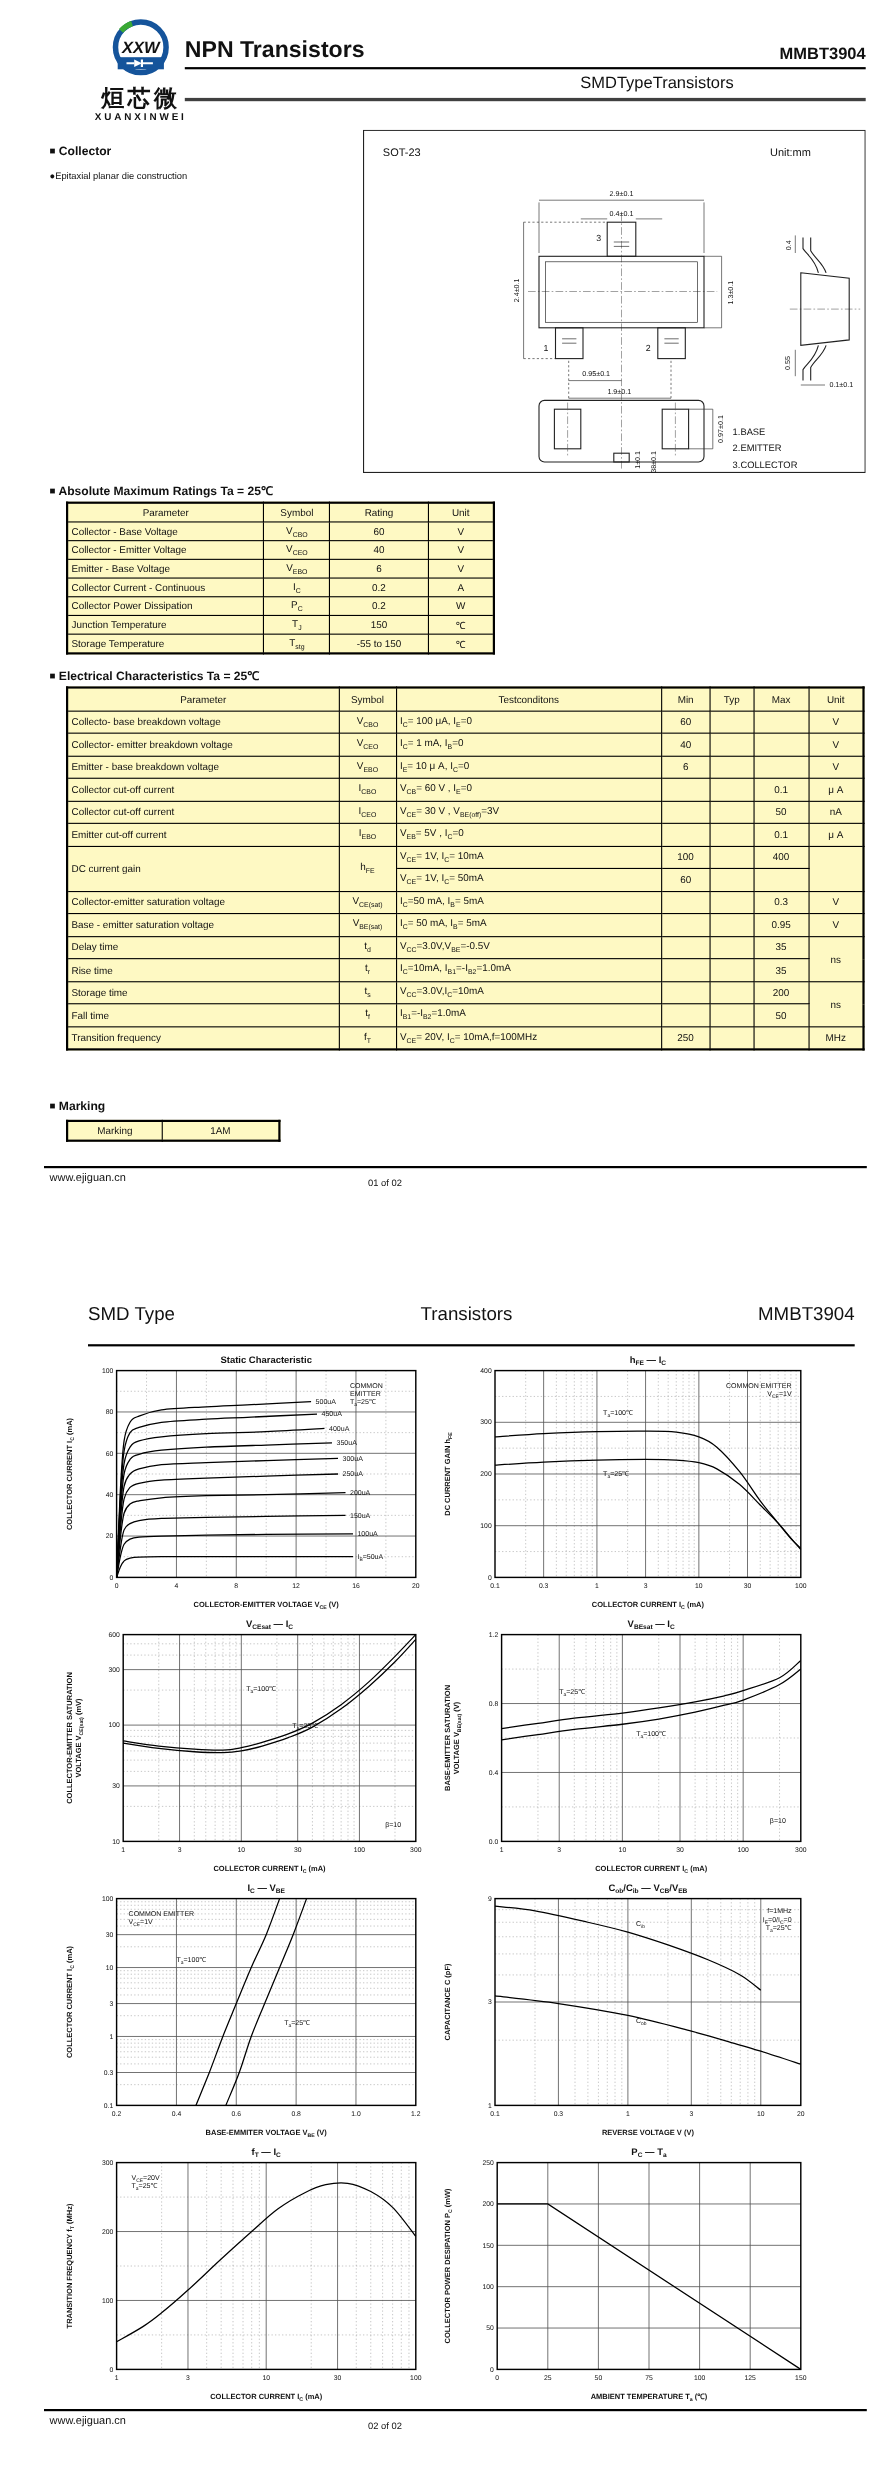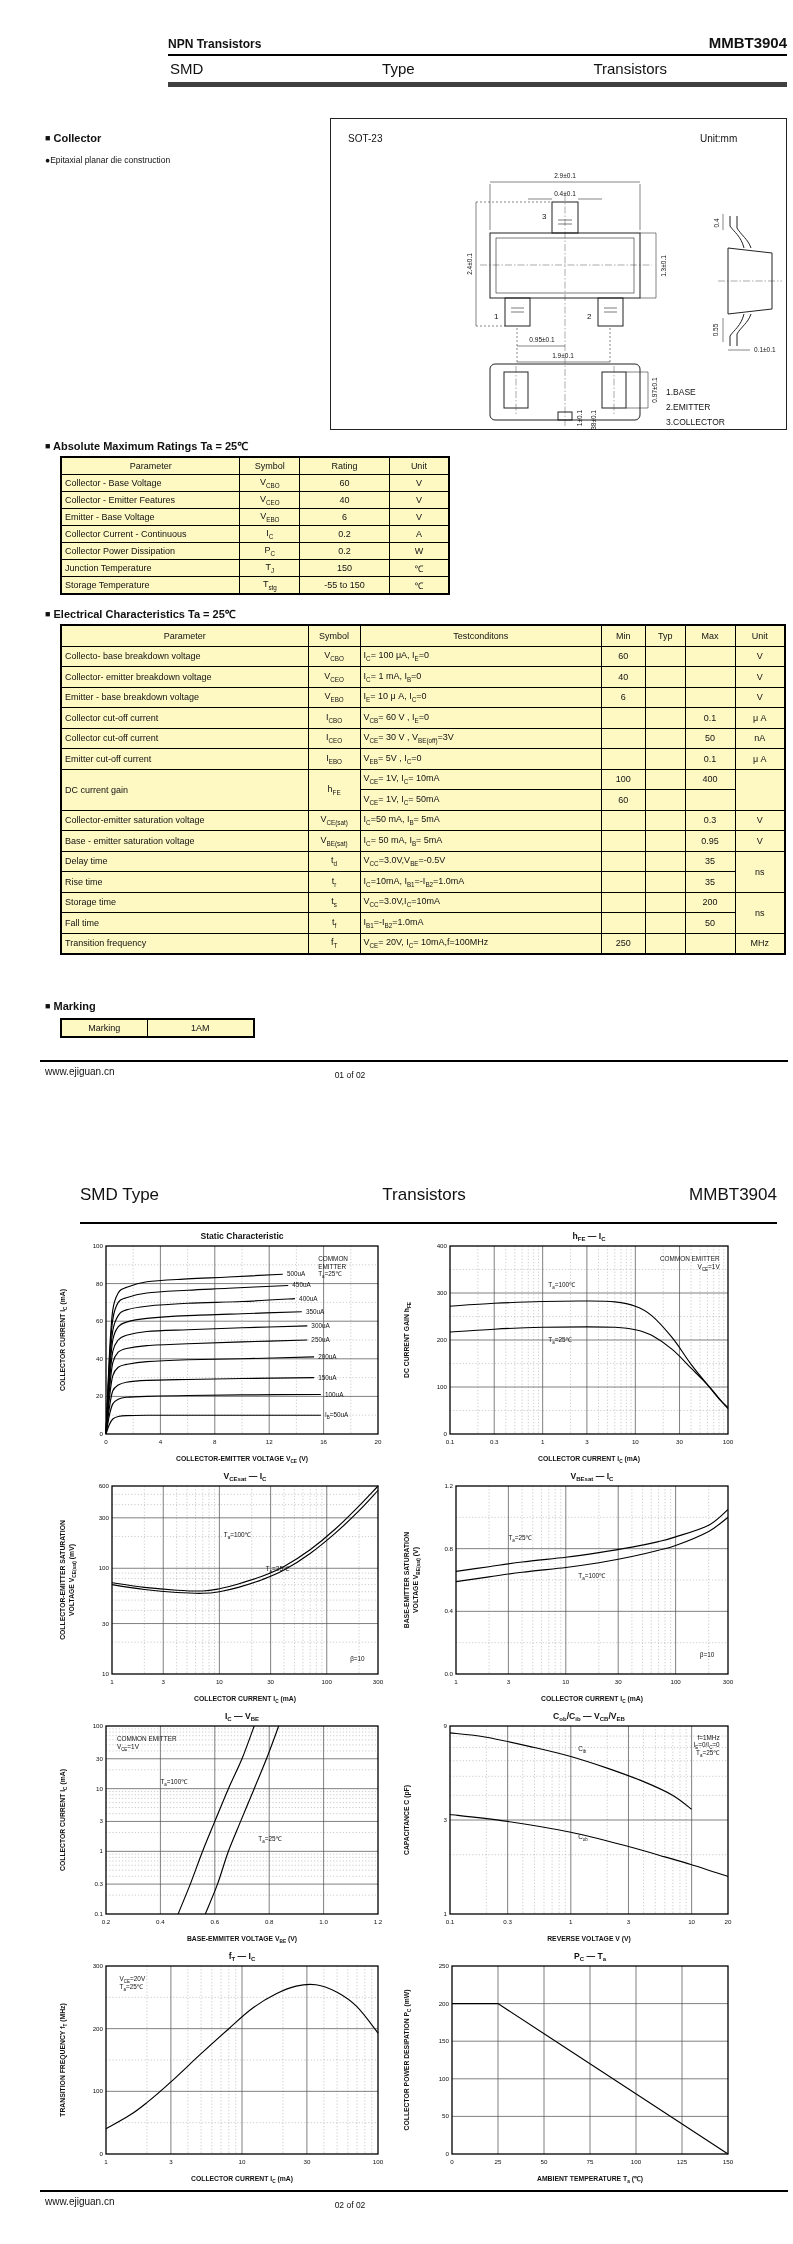--- a/index.html
+++ b/index.html
@@ -6,23 +6,23 @@
   #sheet{position:relative;width:793px;height:2244px;background:#ffffff;margin:0 auto;
          font-family:"Liberation Sans",sans-serif;color:#111;overflow:hidden;}
   .abs{position:absolute;}
   
   #logo{left:62px;top:16px;width:132px;text-align:center;}
   .logo-cn{font-size:21px;font-weight:bold;letter-spacing:3px;line-height:1.05;}
   .logo-en{font-size:9px;letter-spacing:2.6px;font-weight:bold;}
   
   #hdr1{left:168px;top:34px;width:619px;}
   .hrow1{display:flex;justify-content:space-between;align-items:flex-end;border-bottom:2px solid #000;padding-bottom:3px;}
-  .hrow1 .t1{font-size:12px;font-weight:bold;}
+  .hrow1 .t1{font-size:21px;font-weight:bold;}
   .hrow1 .t2{font-size:15px;font-weight:bold;}
-  .hrow2{display:flex;justify-content:space-between;padding:4px 120px 5px 2px;border-bottom:5px solid #404040;}
+  .hrow2{display:flex;justify-content:flex-end;padding:4px 120px 5px 2px;border-bottom:3px solid #404040;}
   .hrow2 span{font-size:15px;}
   .sechead{font-size:11px;font-weight:bold;}
   .sq{font-size:9px;vertical-align:1px;}
   .feat-item{font-size:8.5px;margin-top:7px;text-align:right;}
   
   table{border-collapse:collapse;background:#fef9c3;}
   .dtable{border:2px solid #000;}
   .dtable td,.dtable th{border:1px solid #000;font-size:9px;font-weight:normal;
       padding:1px 3px;text-align:center;height:14px;}
   .dtable td.l{text-align:left;}
@@ -55,20 +55,34 @@
   .pktxt{font-size:6.5px;}
   .pknum{font-size:8px;}
   .pkpin{font-size:8.5px;}
   .pkbig{font-size:10px;}
 </style>
 </head>
 <body>
 
 <div id="sheet">
 
+  <div class="abs" id="logo">
+    <svg width="60" height="58" viewBox="0 0 60 58">
+      <circle cx="30" cy="27" r="23" fill="none" stroke="#15549b" stroke-width="5"></circle>
+      <path d="M 12 12 A 23 23 0 0 1 22 5.5" fill="none" stroke="#3aa935" stroke-width="5"></path>
+      <rect x="9" y="36" width="42" height="11" fill="#15549b"></rect>
+      <polygon points="24,38 24,45 31,41.5" fill="#fff"></polygon>
+      <line x1="31" y1="38" x2="31" y2="45" stroke="#fff" stroke-width="2"></line>
+      <line x1="17" y1="41.5" x2="24" y2="41.5" stroke="#fff" stroke-width="1.6"></line>
+      <line x1="32" y1="41.5" x2="41" y2="41.5" stroke="#fff" stroke-width="1.6"></line>
+      <text x="30" y="32" text-anchor="middle" font-size="15" font-weight="bold" font-style="italic" fill="#15549b">XXW</text>
+    </svg>
+    <div class="logo-cn">烜芯微</div>
+    <div class="logo-en">XUANXINWEI</div>
+  </div>
 
   <div class="abs" id="hdr1">
     <div class="hrow1">
       <span class="t1">NPN Transistors</span>
       <span class="t2">MMBT3904</span>
     </div>
     <div class="hrow2">
       <span>SMD</span>
       <span>Type</span>
       <span>Transistors</span>
@@ -179,21 +193,21 @@
         </tr>
       </thead>
       <tbody>
         <tr>
           <td class="l">Collector - Base Voltage</td>
           <td>V<sub>CBO</sub></td>
           <td>60</td>
           <td>V</td>
         </tr>
         <tr>
-          <td class="l">Collector - Emitter Features</td>
+          <td class="l">Collector - Emitter Voltage</td>
           <td>V<sub>CEO</sub></td>
           <td>40</td>
           <td>V</td>
         </tr>
         <tr>
           <td class="l">Emitter - Base Voltage</td>
           <td>V<sub>EBO</sub></td>
           <td>6</td>
           <td>V</td>
         </tr>

